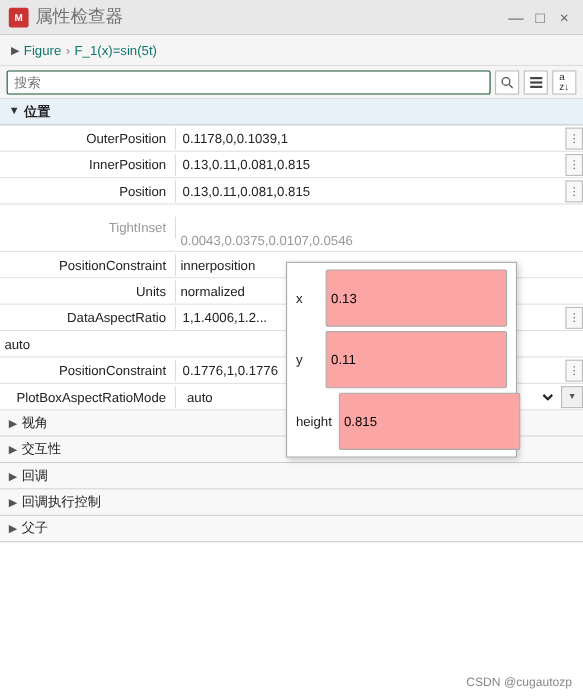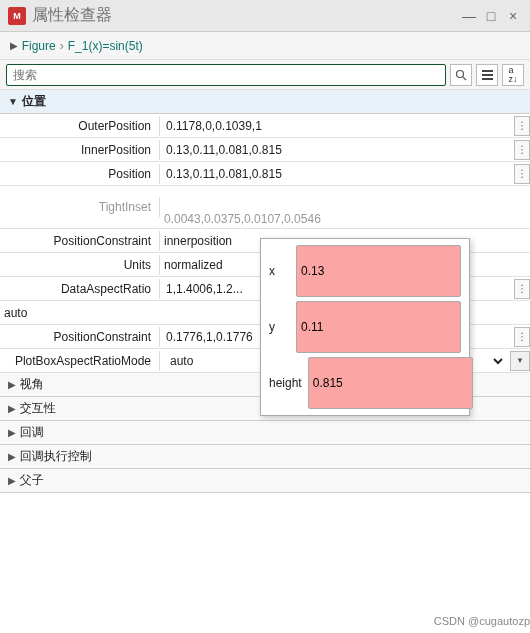--- a/index.html
+++ b/index.html
@@ -285,21 +285,21 @@
       padding: 18px 4px;
       font-size: 12px;
       background: #fca5a5;
       outline: none;
     }
 
     
     .watermark {
       position: absolute;
       bottom: 6px;
-      right: 0;
+      right: 10px;
       font-size: 11px;
       color: #888;
     }
 
     
     .main::-webkit-scrollbar { width: 12px; }
     .main::-webkit-scrollbar-track { background: #f0f0f0; }
     .main::-webkit-scrollbar-thumb { background: #bbb; border-radius: 2px; }
   </style>
 </head>

